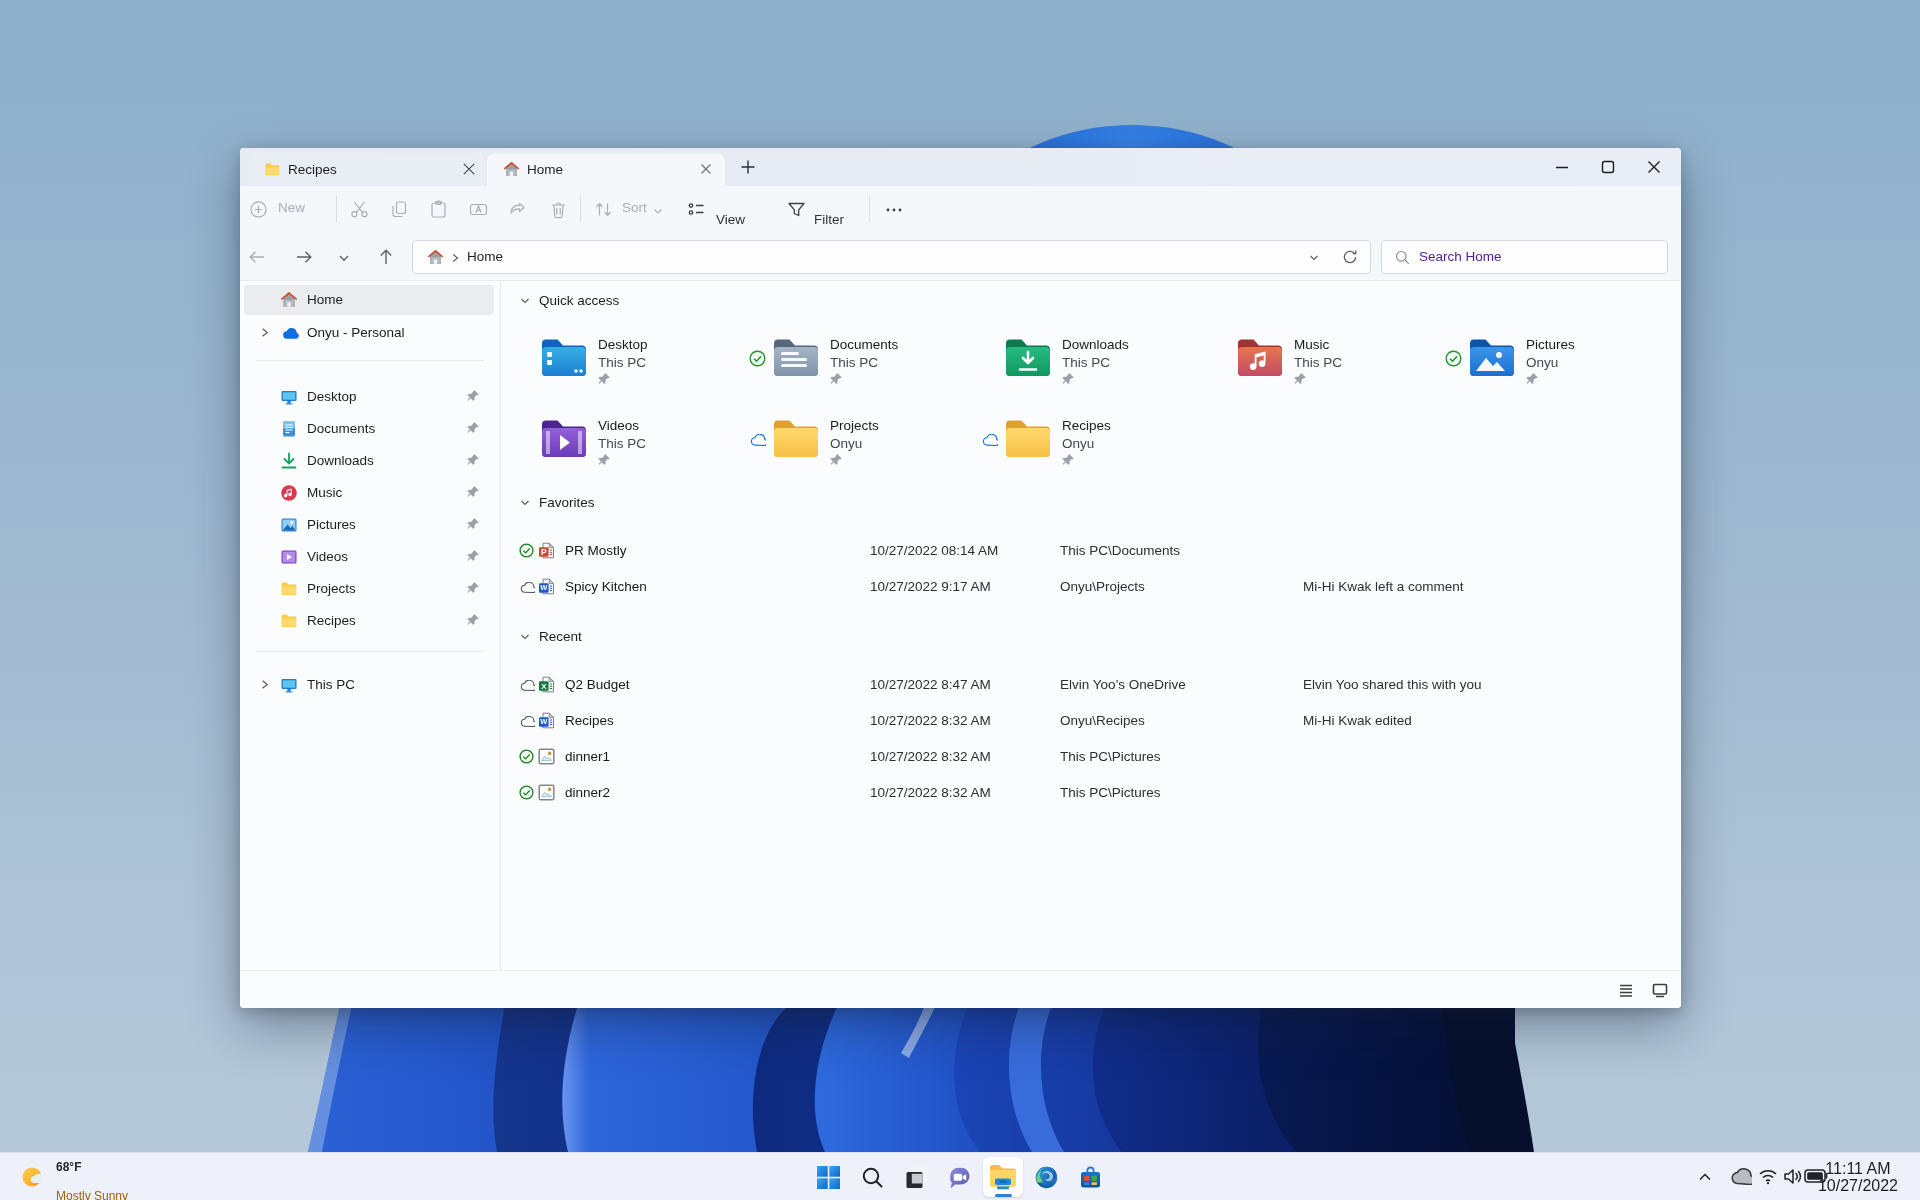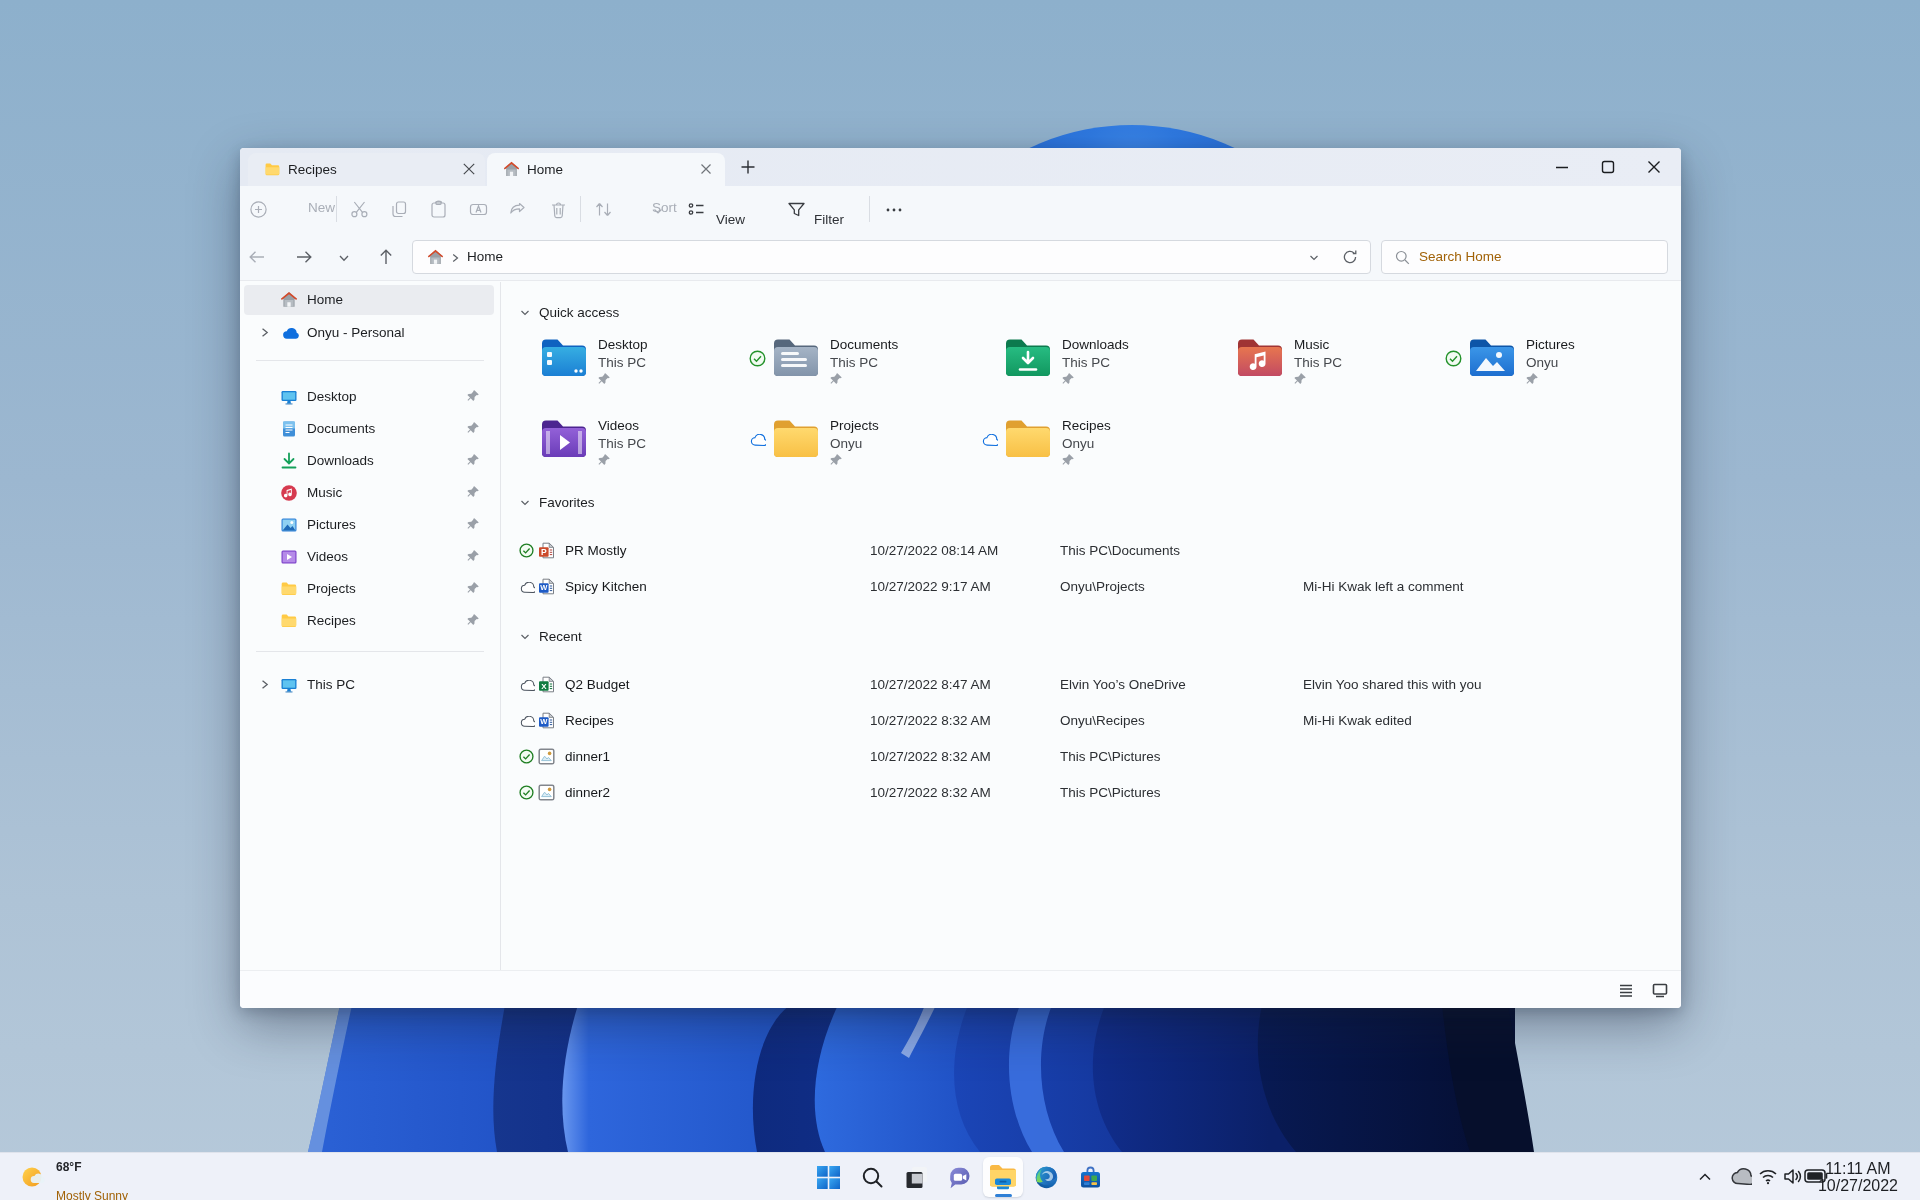--- a/index.html
+++ b/index.html
@@ -30,21 +30,21 @@
   #tab2 .tclose { left:208px; }
   .xmark { stroke:#46494e; stroke-width:1.15; }
   #newtab { position:absolute; left:499px; top:10px; }
 
   #caption { position:absolute; right:0; top:0; height:38px; }
   .capbtn { position:absolute; top:6px; width:26px; height:26px; }
 
   #toolbar { position:absolute; left:0; top:38px; width:100%; height:47px;
              background:#f5f8fb; }
   .tbtxt { font-size:13.5px; }
-  .tbdis { color:#a9aeb7;margin-left:30px; }
+  .tbdis { color:#a9aeb7; }
   .tben { color:#2e3136;margin-top:12px; }
   .tdiv { position:absolute; top:10px; width:1px; height:26px; background:#d9dde3; }
 
   #addr { position:absolute; left:0; top:85px; width:100%; height:48px; background:#f5f8fb; border-bottom:1px solid #e8eaee; }
   .abox { position:absolute; top:7px; height:34px; background:#fdfdfe; border:1px solid #d5d9df; border-radius:4px; }
 
   #body { position:absolute; left:0; top:134px; width:100%; height:688px; background:#fafcfd; }
   #sidebar { position:absolute; left:0; top:0; width:260px; height:100%; }
   #sep { position:absolute; left:260px; top:0; width:1px; height:100%; background:#e4e6ea; }
   .nav { position:absolute; left:4px; width:250px; height:30px; border-radius:4px; font-size:13.5px; color:#1c1e21; }
@@ -277,21 +277,21 @@
       <svg style="position:absolute;right:12px;top:8px" width="16" height="16" viewBox="0 0 16 16" fill="none" stroke="#5c6066" stroke-width="1.3">
           <path d="M13.6 8 a5.6 5.6 0 1 1-1.7-4 M13.8 1.5 v3 h-3"></path>
         </svg>
     </div>
 
     <div class="abox" style="left:1141px;width:287px">
       <svg style="position:absolute;left:13px;top:9px" width="15" height="15" viewBox="0 0 15 15" fill="none" stroke="#8b9097" stroke-width="1.2">
           <circle cx="6.3" cy="6.3" r="4.8"></circle>
           <path d="M10 10 L13.8 13.8"></path>
         </svg>
-      <span style="position:absolute;left:37px;top:8px;font-size:13.5px;color:#a16207">Search Home</span>
+      <span style="position:absolute;left:37px;top:8px;font-size:13.5px;color:#4c1d95">Search Home</span>
     </div>
   </div>
 
   <div id="body">
     <div id="sidebar">
       <div class="nav" style="top:3px;background:#eaecf0">
         <svg class="nicon" width="18" height="18" viewBox="0 0 16 16">
             <path d="M8 1.2 L15 7 h-2 v7 h-10 v-7 h-2 z" fill="#9aa0a6"></path>
             <path d="M8 0.8 L0.8 6.9 l0.8 1 L8 2.8 l6.4 5.1 .8-1z" fill="#d44a2a"></path>
             <path d="M4 8 h8 v6 h-8z" fill="#b6bcc2"></path>
@@ -403,21 +403,21 @@
             <rect x="1.5" y="3" width="15" height="10" rx="1.2" fill="#1a80d4"></rect>
             <rect x="2.8" y="4.3" width="12.4" height="7.4" fill="#5fc3f0"></rect>
             <path d="M7 15.5 h4 l-.5-2.5 h-3 z" fill="#1a80d4"></path>
             <path d="M5.5 15.5 h7 v.9 h-7z" fill="#156bb4"></path>
           </svg>
         <span class="nlabel">This PC</span>
       </div>
     </div>
     <div id="sep"></div>
     <div id="main">
-      <div class="shead" style="top:23px"><svg width="12" height="12" viewBox="0 0 12 12" fill="none" stroke="#5c6066" stroke-width="1.2">
+      <div class="shead" style="top:11px"><svg width="12" height="12" viewBox="0 0 12 12" fill="none" stroke="#5c6066" stroke-width="1.2">
             <path d="M2.5 4 L6 7.5 L9.5 4"></path>
           </svg>Quick access</div>
 
       <div class="tile" style="left:2px;top:52px">
         <svg class="folder" width="48" height="42" viewBox="0 0 48 42">
             <path d="M2 7.5 A4 4 0 0 1 6 3.5 H17.5 L23 9.5 H42 A4 4 0 0 1 46 13.5 V36 A4 4 0 0 1 42 40 H6 A4 4 0 0 1 2 36 Z" fill="#0f62c0"></path>
             <rect x="2" y="11" width="44" height="29" rx="4" fill="url(#gdesk)"></rect>
             <rect x="7" y="16" width="5" height="5" rx="1" fill="#fff" opacity=".95"></rect>
             <rect x="7" y="24" width="5" height="5" rx="1" fill="#fff" opacity=".95"></rect>
             <circle cx="36" cy="35" r="1.7" fill="#fff"></circle>

